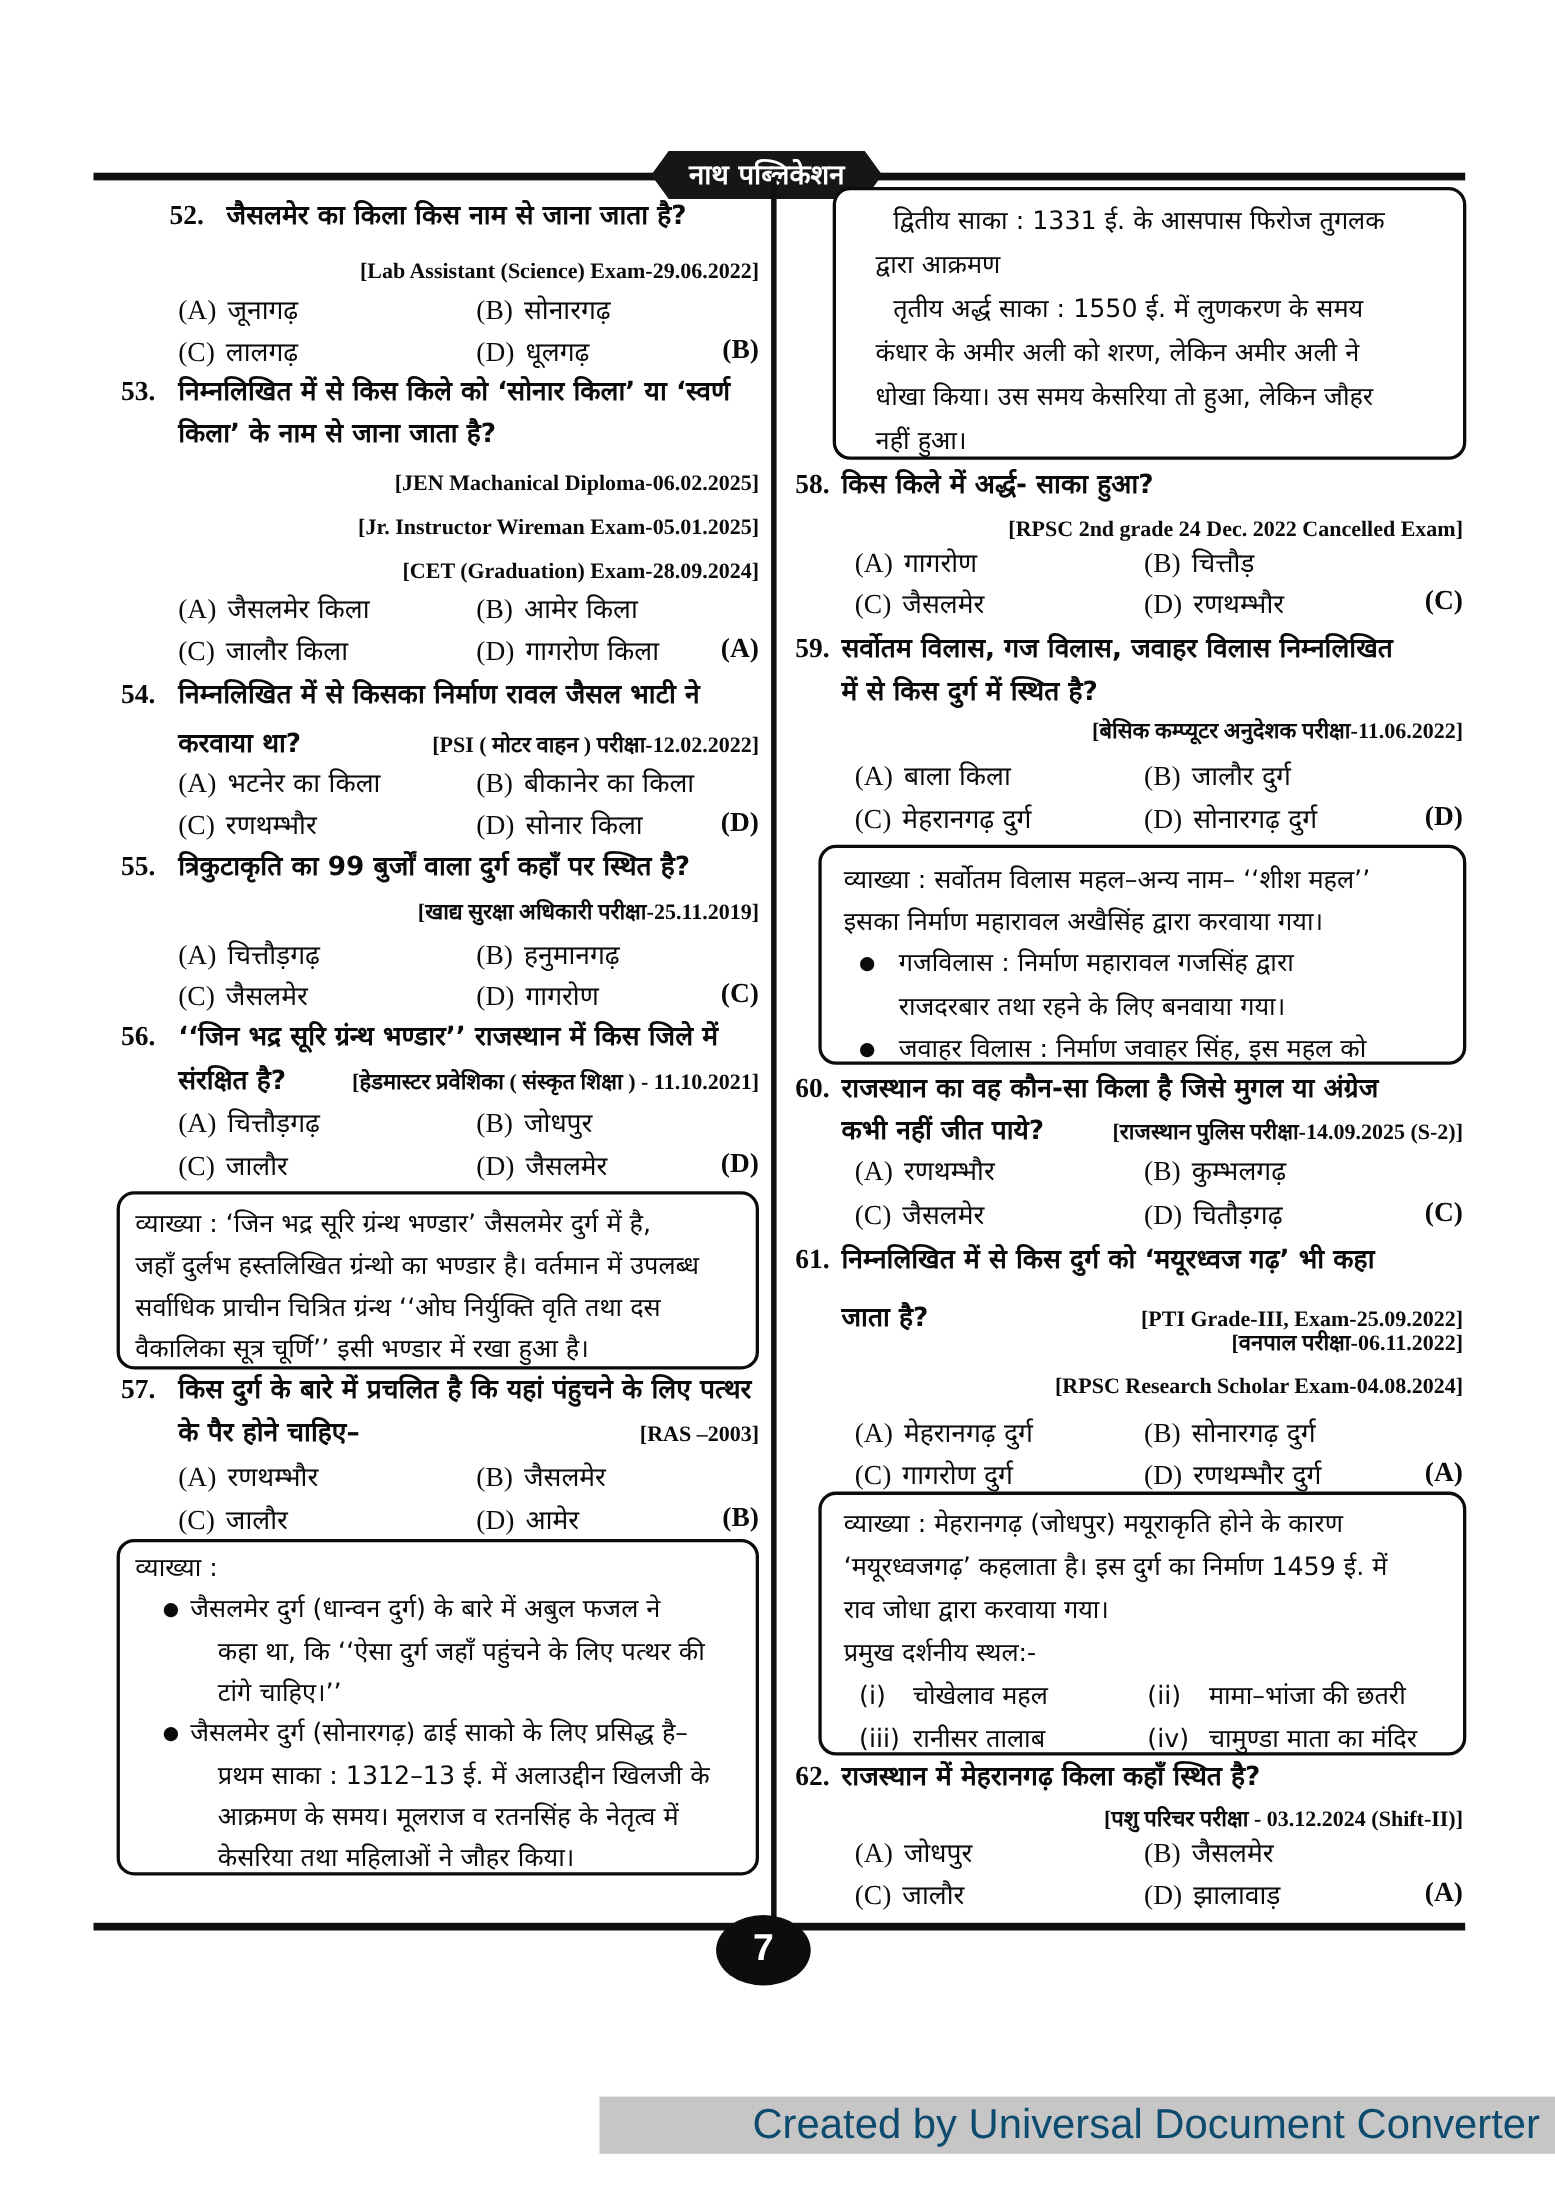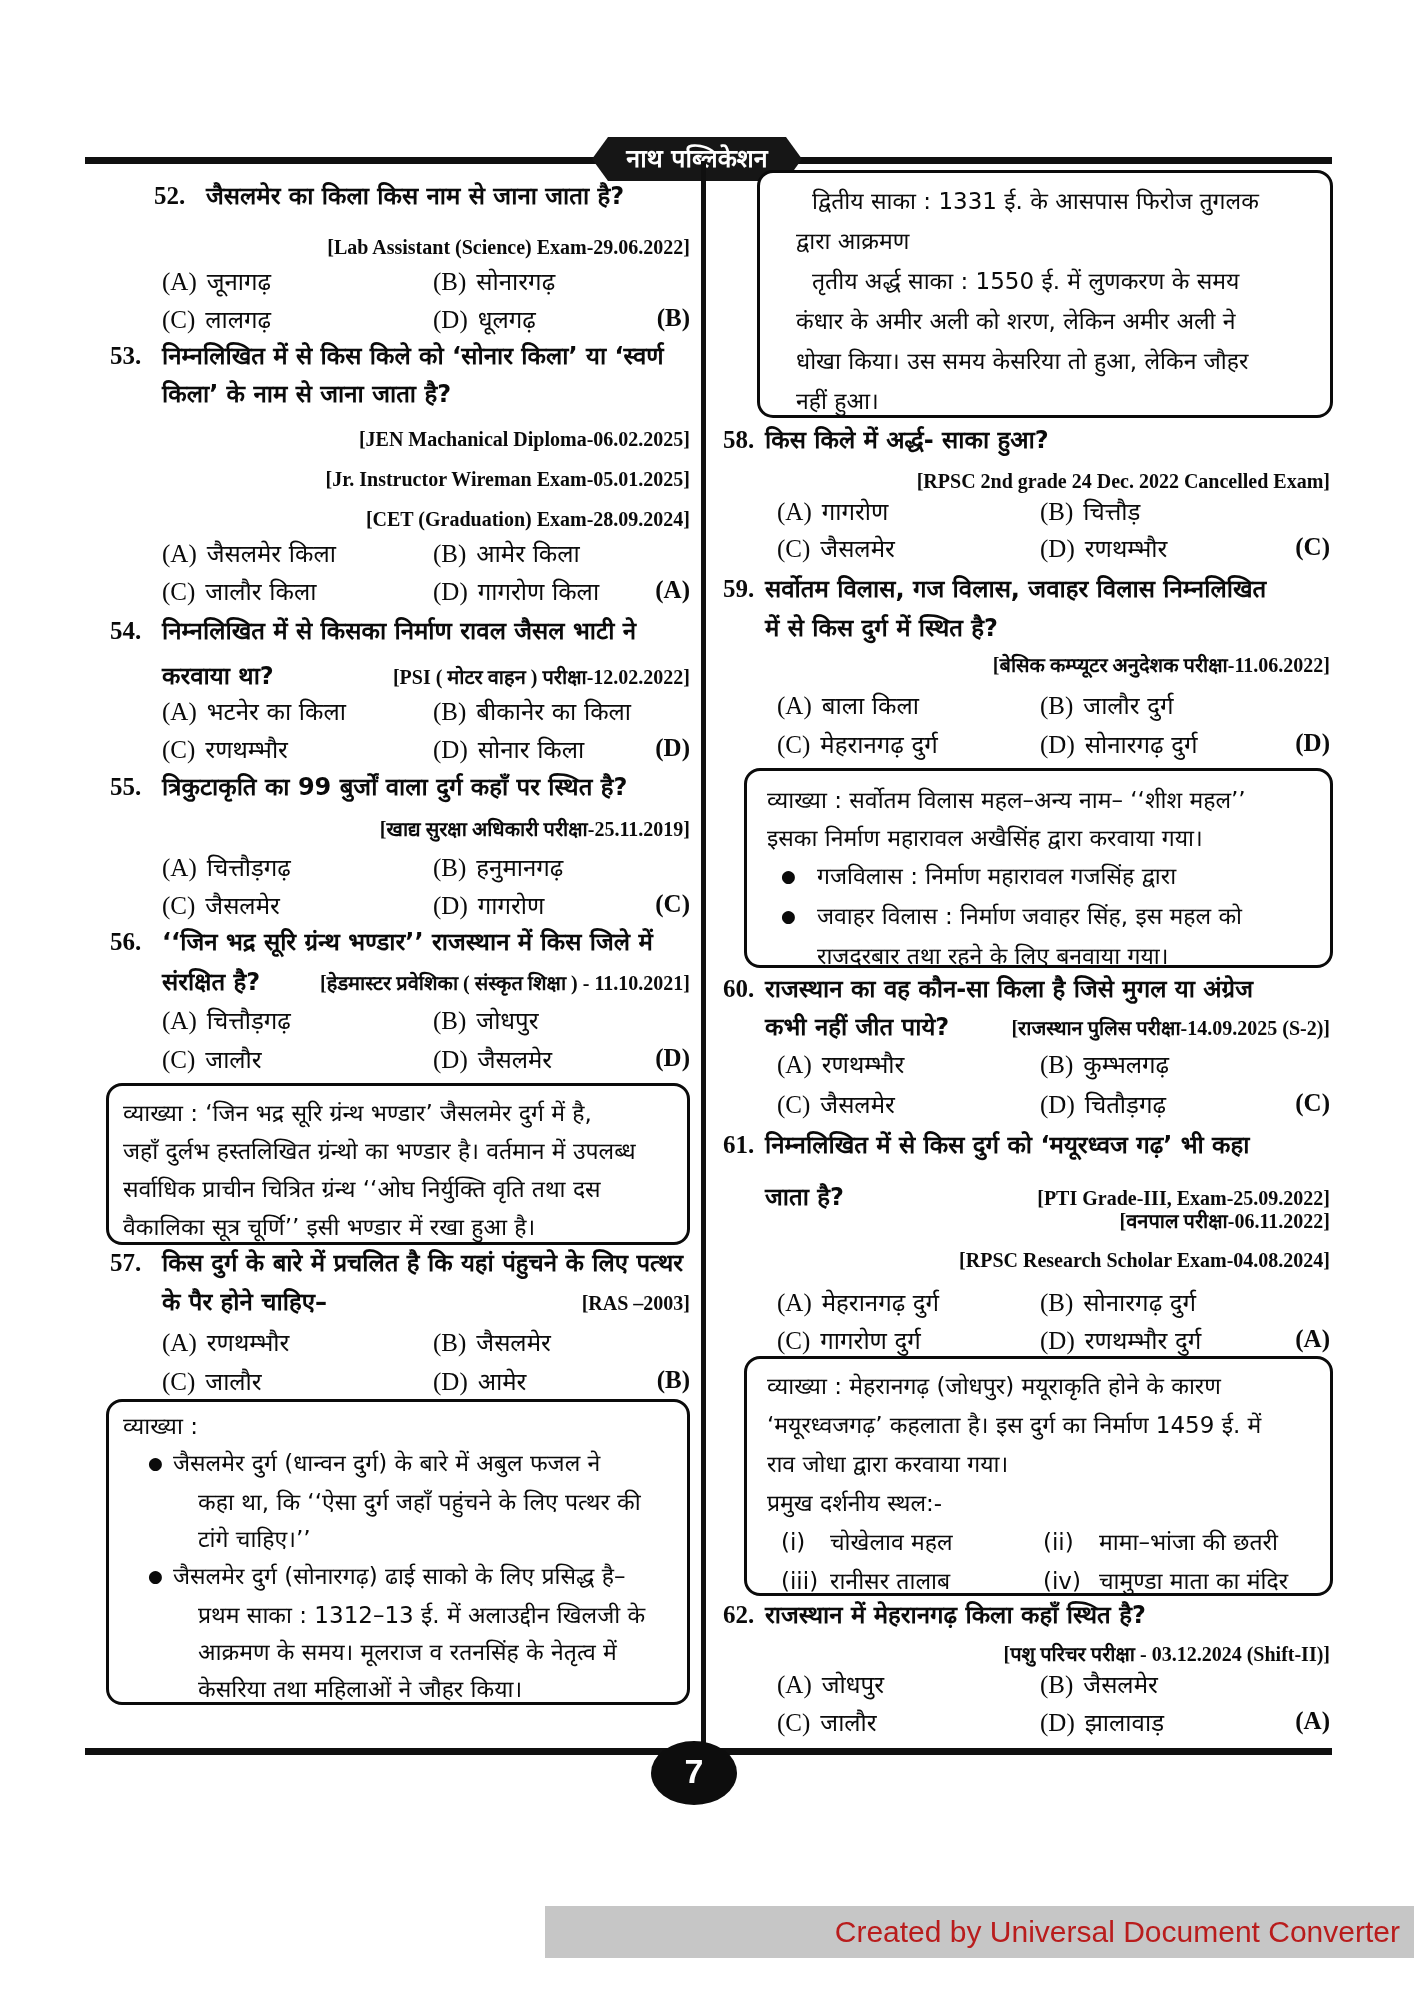--- a/index.html
+++ b/index.html
@@ -21,22 +21,22 @@
   .bxrow{white-space:nowrap;}
   .bul{display:flex;}
   .dot{flex:0 0 50px;}
   .dot::before{content:"●";font-size:17px;position:relative;top:-2px;}
   .badge{position:absolute;left:592px;top:137px;width:210px;height:44px;background:#161616;color:#fff;
          text-align:center;line-height:44px;font-size:25px;font-weight:700;
          clip-path:polygon(16px 0,calc(100% - 16px) 0,100% 50%,calc(100% - 16px) 100%,16px 100%,0 50%);}
   .pagenum{position:absolute;left:651px;top:1741px;width:86px;height:64px;background:#0d0d0d;border-radius:50%;
            color:#fff;text-align:center;line-height:60px;font-size:34px;font-weight:700;
            font-family:"Liberation Sans",sans-serif;}
-  .watermark{position:absolute;left:545px;top:1906px;width:869px;height:52px;background:#c6c6c6;color:#b91c1c;
-             font-family:"Liberation Sans",sans-serif;font-size:30px;line-height:52px;text-align:right;
+  .watermark{position:absolute;left:545px;top:1906px;width:869px;height:52px;background:#c6c6c6;color:#0c4a6e;
+             font-family:"Liberation Sans",sans-serif;font-size:38px;line-height:52px;text-align:right;
              padding-right:14px;box-sizing:border-box;}
 </style>
 </head>
 <body>
 
 <div class="page">
 
   <div class="rule" style="left:85px;top:157px;width:1247px;"></div>
   <div class="badge"><span>नाथ पब्लिकेशन</span></div>
   <div class="divider" style="left:701px;top:161px;width:5px;height:1587px;"></div>
@@ -151,25 +151,25 @@
   <div class="abs opt" style="top:729px;left:1040px;"><span class="lt">(D)</span><span>सोनारगढ़ दुर्ग</span></div>
   <div class="abs ans" style="top:729px;left:1210px;">(D)</div>
 
   <div class="box" style="left:744px;top:768px;width:589px;height:200px;padding:10px 12px 0 20px;line-height:38px;">
     <div class="bxrow"><span class="b">व्याख्या : </span><span>सर्वोतम विलास महल–अन्य नाम– </span><span class="b">‘‘शीश महल’’</span></div>
     <div class="bxrow">इसका निर्माण महारावल अखैसिंह द्वारा करवाया गया।</div>
     <div class="bxrow bul">
         <span class="dot" style="padding-left:14px;box-sizing:border-box;"></span>
         <span><span class="b">गजविलास : </span><span>निर्माण महारावल गजसिंह द्वारा</span></span>
       </div>
+    <div class="bxrow" style="padding-left:50px;">राजदरबार तथा रहने के लिए बनवाया गया।</div>
     <div class="bxrow bul">
         <span class="dot" style="padding-left:14px;box-sizing:border-box;"></span>
         <span><span class="b">जवाहर विलास : </span><span>निर्माण जवाहर सिंह, इस महल को</span></span>
       </div>
-    <div class="bxrow" style="padding-left:50px;">राजदरबार तथा रहने के लिए बनवाया गया।</div>
   </div>
 
   <div class="abs q" style="top:973px;left:723px;"><span class="qn" style="width:42px;">60.</span><span>राजस्थान का वह कौन-सा किला है जिसे मुगल या अंग्रेज</span></div>
   <div class="abs flexline" style="top:1011px;left:765px;width:565px;">
       <span class="q">कभी नहीं जीत पाये?</span>
       <span class="src">[राजस्थान पुलिस परीक्षा-14.09.2025 (S-2)]</span>
     </div>
   <div class="abs opt" style="top:1049px;left:777px;"><span class="lt">(A)</span><span>रणथम्भौर</span></div>
   <div class="abs opt" style="top:1049px;left:1040px;"><span class="lt">(B)</span><span>कुम्भलगढ़</span></div>
   <div class="abs opt" style="top:1089px;left:777px;"><span class="lt">(C)</span><span>जैसलमेर</span></div>

